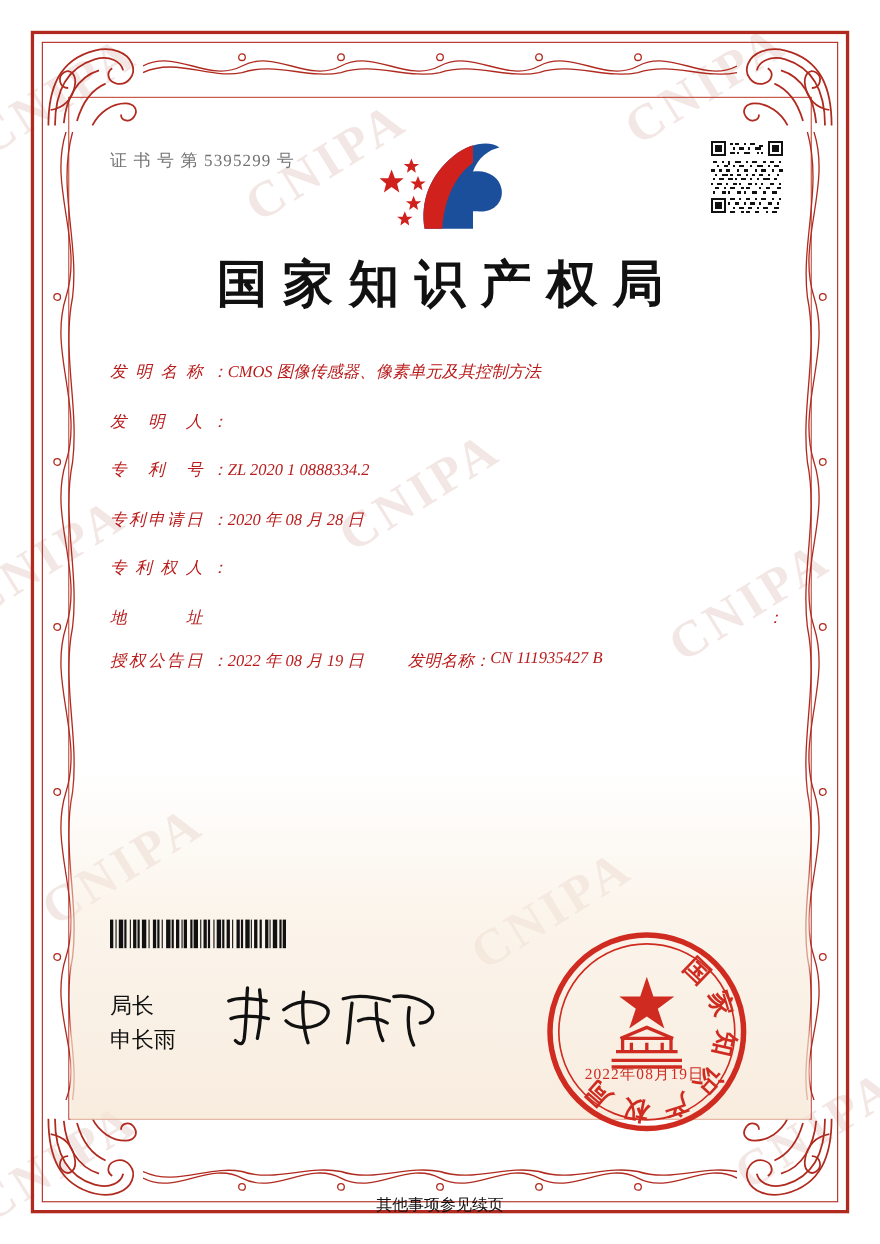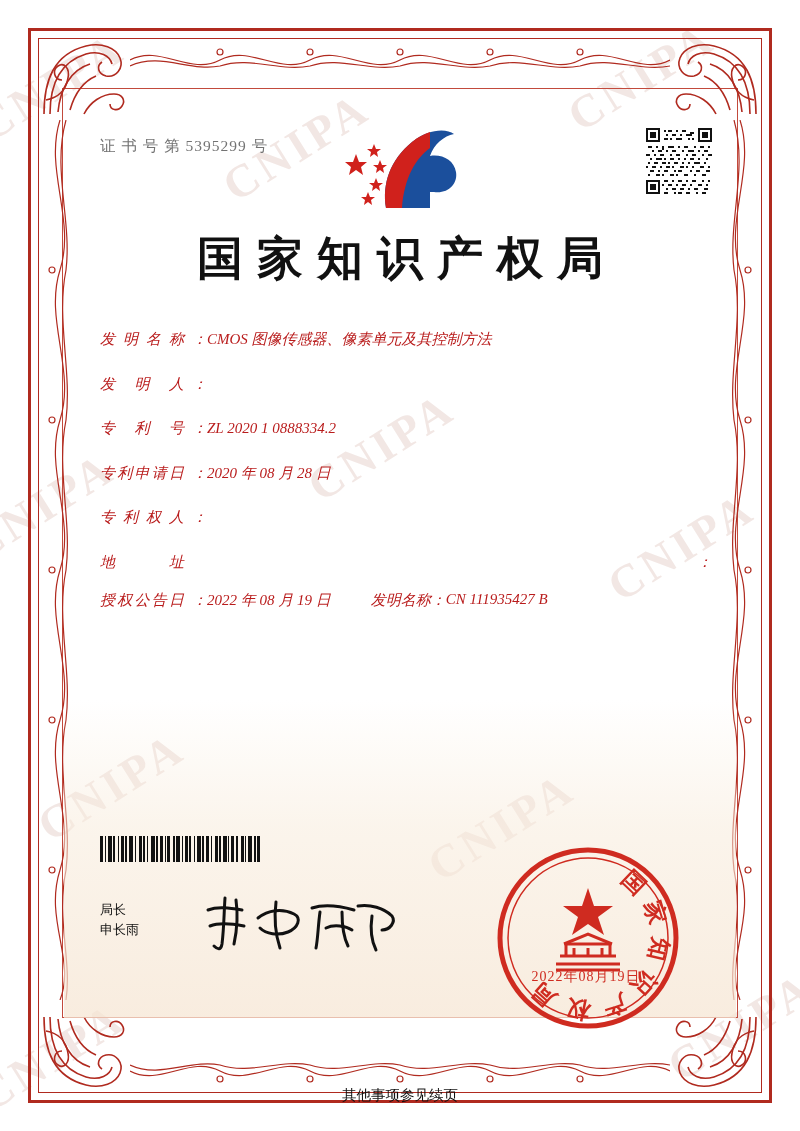--- a/index.html
+++ b/index.html
@@ -197,21 +197,21 @@
     display: flex;
     align-items: stretch;
     gap: 0;
   }
   .barcode i { display: block; background: #111; }
 
   .signature-block {
     position: absolute;
     left: 38px;
     top: 812px;
-    font-size: 13px;
+    font-size: 20px;
     line-height: 1.55;
     color: #111;
   }
   .handwriting {
     position: absolute;
     left: 138px;
     top: 800px;
     width: 200px;
     height: 70px;
   }

